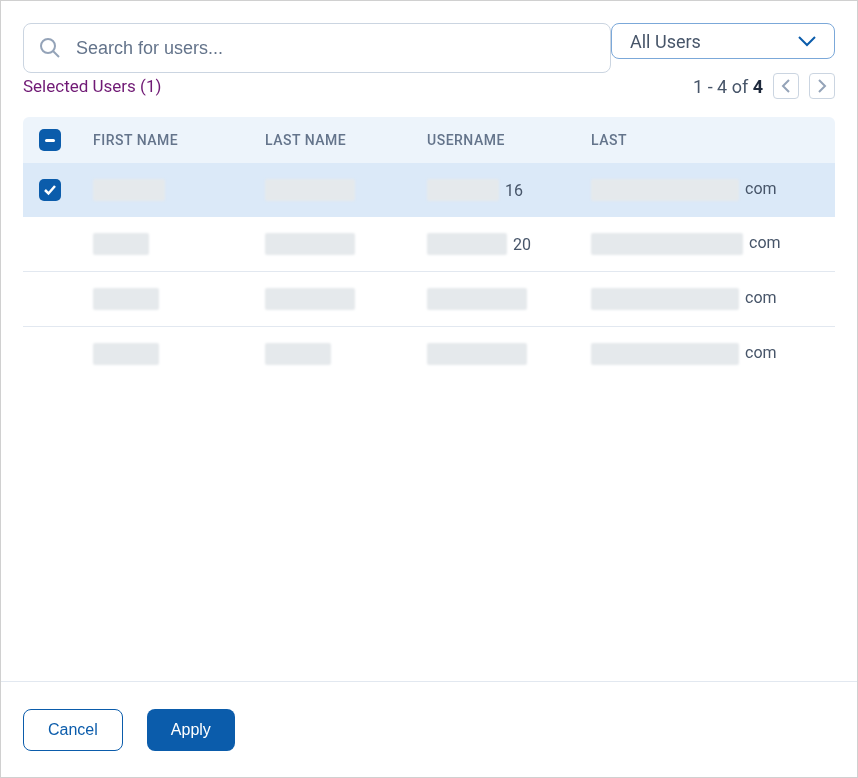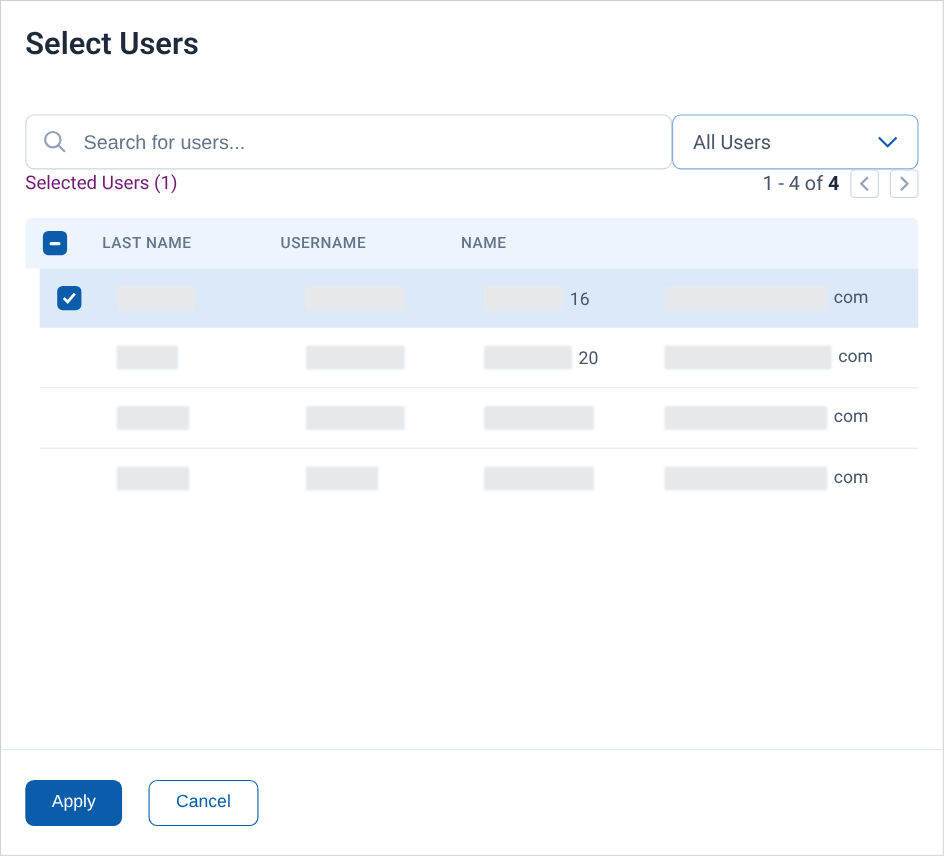--- a/index.html
+++ b/index.html
@@ -47,21 +47,21 @@
       border: none;
       outline: none;
       font-size: 18px;
       color: #475569;
       width: 100%;
       background: transparent;
     }
     .search-input::placeholder { color: #64748b; }
     .dropdown {
       width: 224px;
-      height: 50px;
+      height: 36px;
       border: 1px solid #7ba8d9;
       border-radius: 8px;
       display: flex;
       align-items: center;
       justify-content: space-between;
       padding: 0 18px;
       cursor: pointer;
       font-size: 18px;
       color: #475569;
     }
@@ -147,21 +147,20 @@
       border: 1px solid #cbd5e1;
       background: #fff;
     }
     .row {
       display: flex;
       align-items: center;
       padding: 16px;
       font-size: 16px;
       border-bottom: 1px solid #e2e8f0;
       color: #475569;
-      margin-left: 13px;
     }
     .row.selected { background: #dbe9f8; border-bottom: none; }
     .row:last-child { border-bottom: none; }
     .redact {
       display: inline-block;
       height: 22px;
       background: #e5e9ec;
       filter: blur(1px);
       border-radius: 2px;
       vertical-align: middle;
@@ -199,21 +198,20 @@
     }
     .btn-apply {
       background: #0b5cab;
       color: #fff;
     }
   </style>
 </head>
 <body>
 
 <div class="dialog-container">
-  <h1 class="dialog-title">Select Users</h1>
 
   <div class="filter-row">
     <div class="search-wrap">
       <svg class="search-icon" viewBox="0 0 24 24" fill="none" stroke="currentColor" stroke-width="2">
         <circle cx="10" cy="10" r="7"></circle>
           <line x1="21" y1="21" x2="15" y2="15"></line>
       </svg>
       <input class="search-input" placeholder="Search for users..." style="">
     </div>
     <div class="dropdown">
@@ -241,23 +239,24 @@
           </svg>
       </div>
     </div>
   </div>
 
   <div class="table">
     <div class="thead">
       <div class="col-check">
         <div class="checkbox indeterminate"></div>
       </div>
+      <div class="col-first">FIRST NAME</div>
       <div class="col-last">LAST NAME</div>
       <div class="col-user">USERNAME</div>
-      <div class="col-email">NAME</div>
+      <div class="col-email">LAST</div>
     </div>
 
     <div class="row selected">
       <div class="col-check">
         <div class="checkbox checked">
           <svg viewBox="0 0 14 14" fill="none" stroke="currentColor" stroke-width="2.5">
               <polyline points="2,7 5.5,10.5 12,3"></polyline>
             </svg>
         </div>
       </div>
@@ -317,15 +316,15 @@
         </div>
       <div class="col-email cell-email">
           <span class="redact" style="width:148px"></span>
           <span>com</span>
         </div>
     </div>
   </div>
 </div>
 
 <div class="footer">
+  <button class="btn btn-cancel">Cancel</button>
   <button class="btn btn-apply">Apply</button>
-  <button class="btn btn-cancel">Cancel</button>
 </div>
 
 </body></html>

